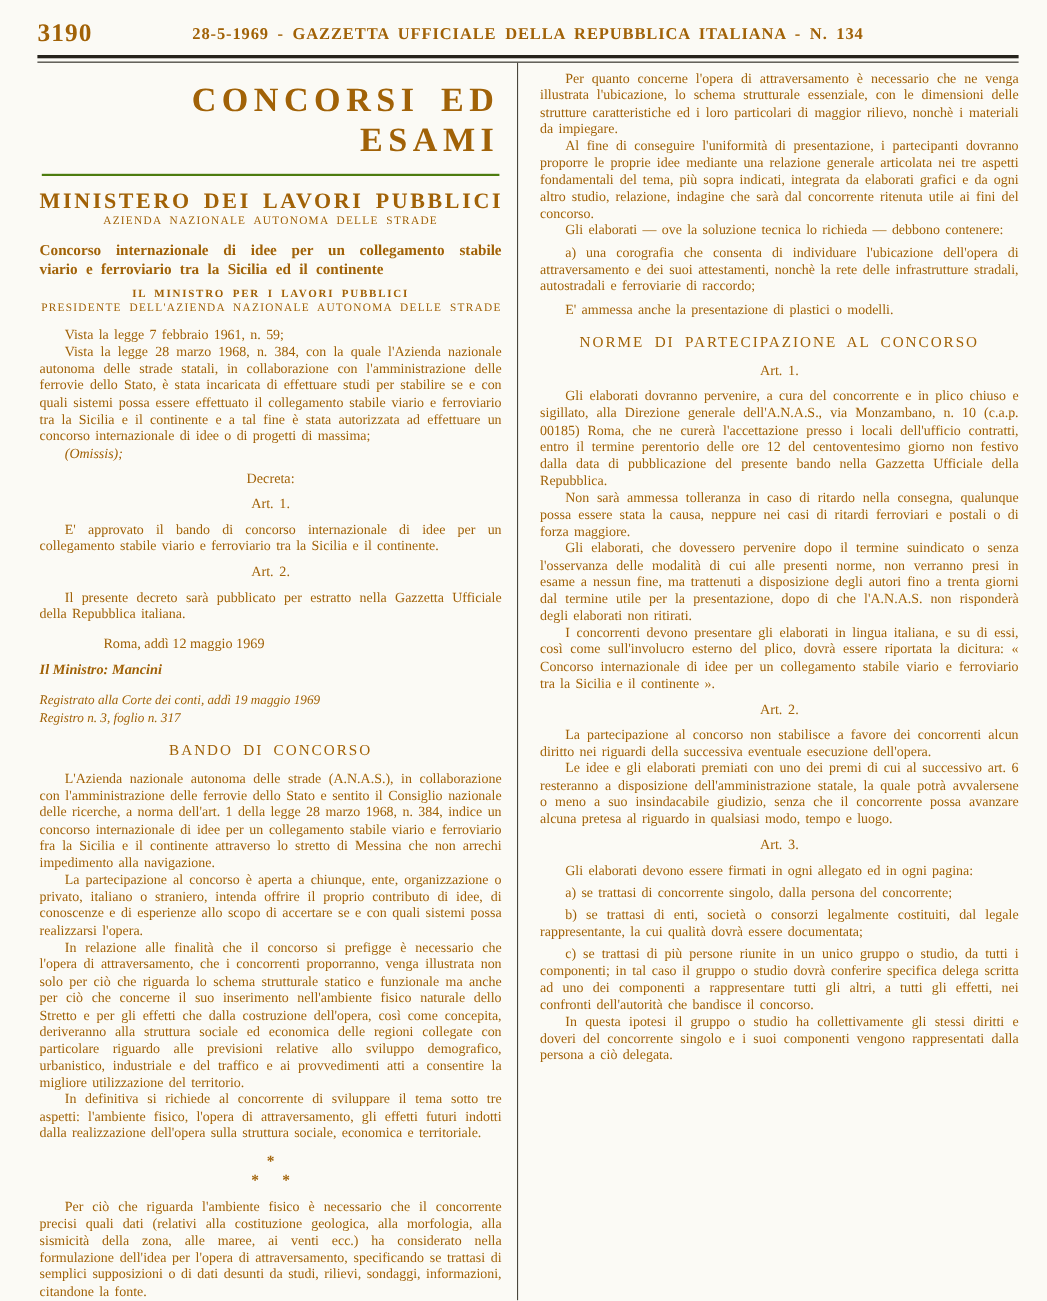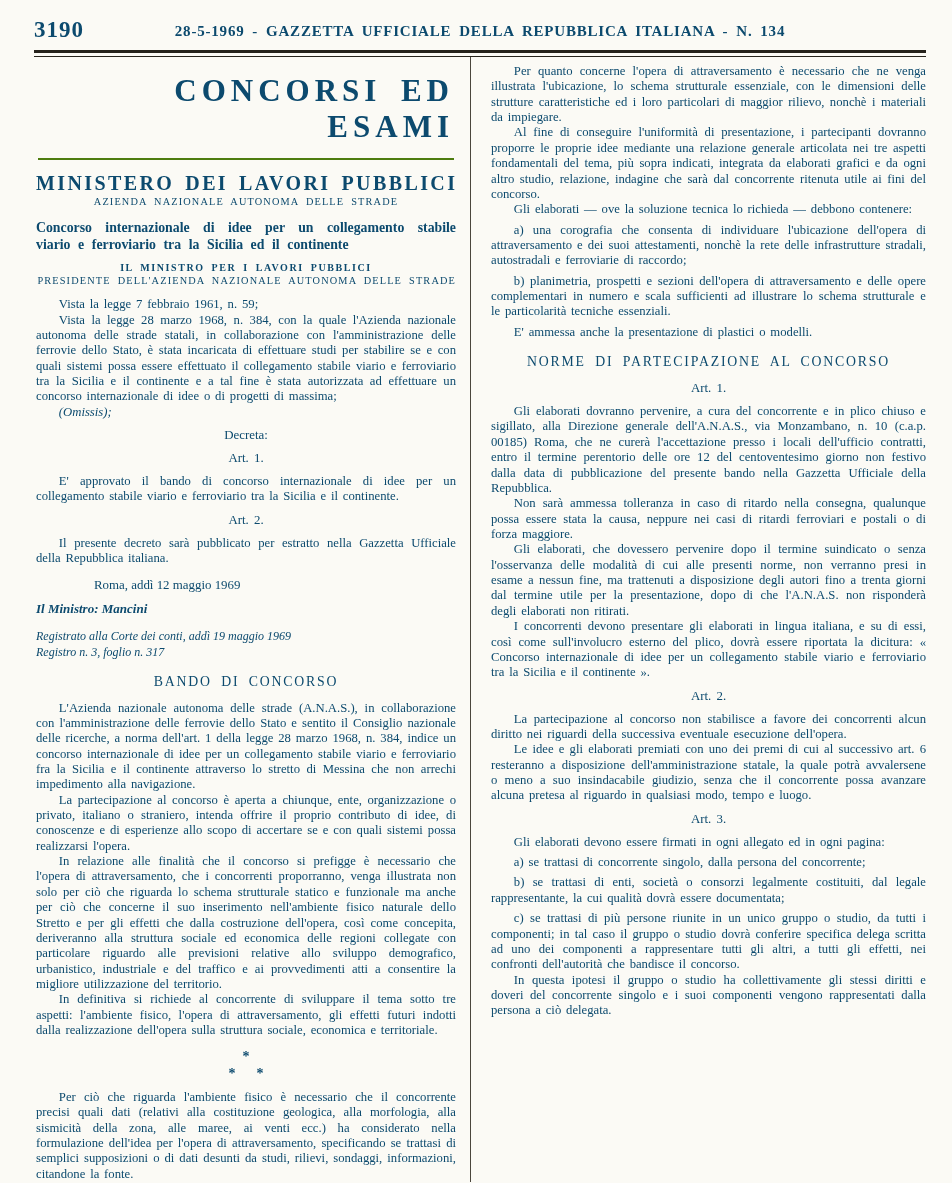--- a/index.html
+++ b/index.html
@@ -1,18 +1,18 @@
 <!DOCTYPE html>
 <html lang="it"><head>
 <meta charset="utf-8">
 <style>
   html,body{margin:0;padding:0;background:#e8e6e0;}
   .page{
     width:952px;height:1183px;box-sizing:border-box;margin:0 auto;
-    background:#fbfaf5;color:#0c4a6e;
+    background:#fbfaf5;color:#a16207;
     font-family:"Liberation Serif","DejaVu Serif",serif;
     padding:14px 26px 0 34px;overflow:hidden;position:relative;
   }
   .hdr{position:relative;height:34px;}
   .pagenum{position:absolute;left:0;top:3px;font-size:23px;font-weight:bold;letter-spacing:1px;}
   .masthead{display:block;text-align:center;font-size:15px;font-weight:bold;
     letter-spacing:.8px;word-spacing:.22em;padding-top:9px;}
   .double-rule{height:3px;border-top:3px solid #26231c;border-bottom:1px solid #26231c;margin-top:2px;}
   .cols{display:flex;align-items:stretch;}
   .col-left{flex:0 0 420px;width:420px;padding:2px 14px 0 2px;}
@@ -79,21 +79,20 @@
           <div>*</div>
           <div>*      *</div>
         </div>
         <p class="p">Per ciò che riguarda l'ambiente fisico è necessario che il concorrente precisi quali dati (relativi alla costituzione geologica, alla morfologia, alla sismicità della zona, alle maree, ai venti ecc.) ha considerato nella formulazione dell'idea per l'opera di attraversamento, specificando se trattasi di semplici supposizioni o di dati desunti da studi, rilievi, sondaggi, informazioni, citandone la fonte.</p>
       </div>
     <div class="col-right" id="col-right">
         <p class="p">Per quanto concerne l'opera di attraversamento è necessario che ne venga illustrata l'ubicazione, lo schema strutturale essenziale, con le dimensioni delle strutture caratteristiche ed i loro particolari di maggior rilievo, nonchè i materiali da impiegare.</p>
         <p class="p">Al fine di conseguire l'uniformità di presentazione, i partecipanti dovranno proporre le proprie idee mediante una relazione generale articolata nei tre aspetti fondamentali del tema, più sopra indicati, integrata da elaborati grafici e da ogni altro studio, relazione, indagine che sarà dal concorrente ritenuta utile ai fini del concorso.</p>
         <p class="p">Gli elaborati — ove la soluzione tecnica lo richieda — debbono contenere:</p>
         <p class="pgap">a) una corografia che consenta di individuare l'ubicazione dell'opera di attraversamento e dei suoi attestamenti, nonchè la rete delle infrastrutture stradali, autostradali e ferroviarie di raccordo;</p>
-        <p class="pgap">b) planimetria, prospetti e sezioni dell'opera di attraversamento e delle opere complementari in numero e scala sufficienti ad illustrare lo schema strutturale e le particolarità tecniche essenziali.</p>
         <p class="pgap">E' ammessa anche la presentazione di plastici o modelli.</p>
         <p class="h2">NORME DI PARTECIPAZIONE AL CONCORSO</p>
         <p class="center">Art. 1.</p>
         <p class="p">Gli elaborati dovranno pervenire, a cura del concorrente e in plico chiuso e sigillato, alla Direzione generale dell'A.N.A.S., via Monzambano, n. 10 (c.a.p. 00185) Roma, che ne curerà l'accettazione presso i locali dell'ufficio contratti, entro il termine perentorio delle ore 12 del centoventesimo giorno non festivo dalla data di pubblicazione del presente bando nella Gazzetta Ufficiale della Repubblica.</p>
         <p class="p">Non sarà ammessa tolleranza in caso di ritardo nella consegna, qualunque possa essere stata la causa, neppure nei casi di ritardi ferroviari e postali o di forza maggiore.</p>
         <p class="p">Gli elaborati, che dovessero pervenire dopo il termine suindicato o senza l'osservanza delle modalità di cui alle presenti norme, non verranno presi in esame a nessun fine, ma trattenuti a disposizione degli autori fino a trenta giorni dal termine utile per la presentazione, dopo di che l'A.N.A.S. non risponderà degli elaborati non ritirati.</p>
         <p class="p">I concorrenti devono presentare gli elaborati in lingua italiana, e su di essi, così come sull'involucro esterno del plico, dovrà essere riportata la dicitura: « Concorso internazionale di idee per un collegamento stabile viario e ferroviario tra la Sicilia e il continente ».</p>
         <p class="center">Art. 2.</p>
         <p class="p">La partecipazione al concorso non stabilisce a favore dei concorrenti alcun diritto nei riguardi della successiva eventuale esecuzione dell'opera.</p>
         <p class="p">Le idee e gli elaborati premiati con uno dei premi di cui al successivo art. 6 resteranno a disposizione dell'amministrazione statale, la quale potrà avvalersene o meno a suo insindacabile giudizio, senza che il concorrente possa avanzare alcuna pretesa al riguardo in qualsiasi modo, tempo e luogo.</p>

